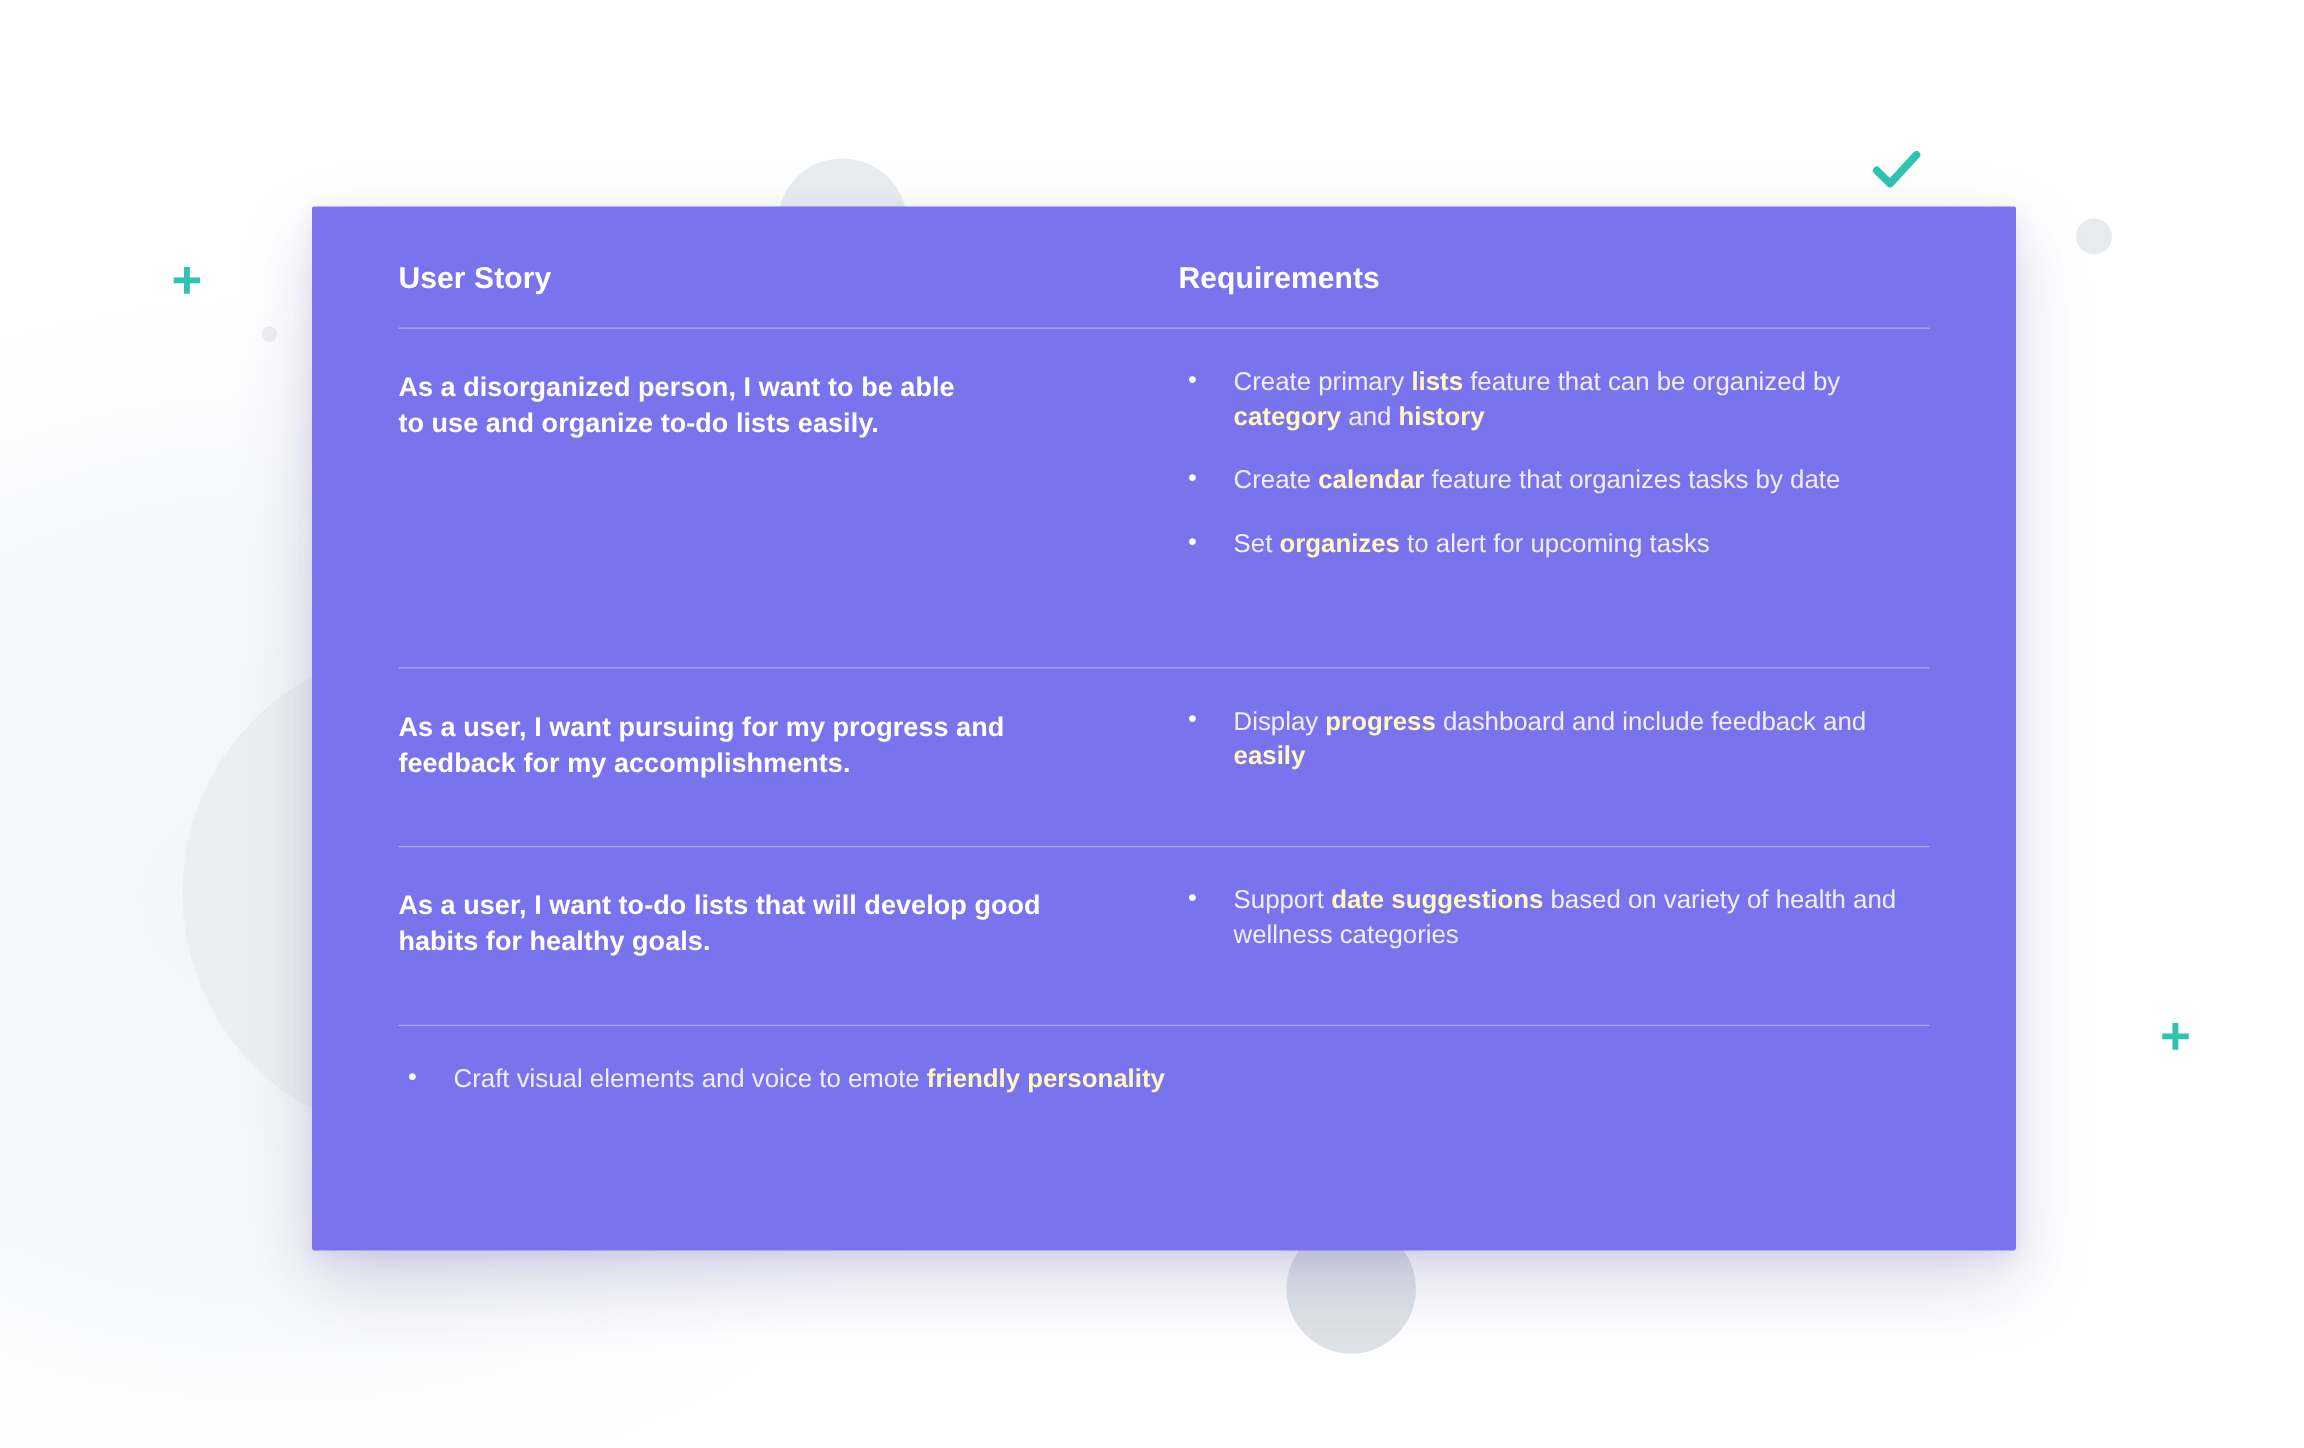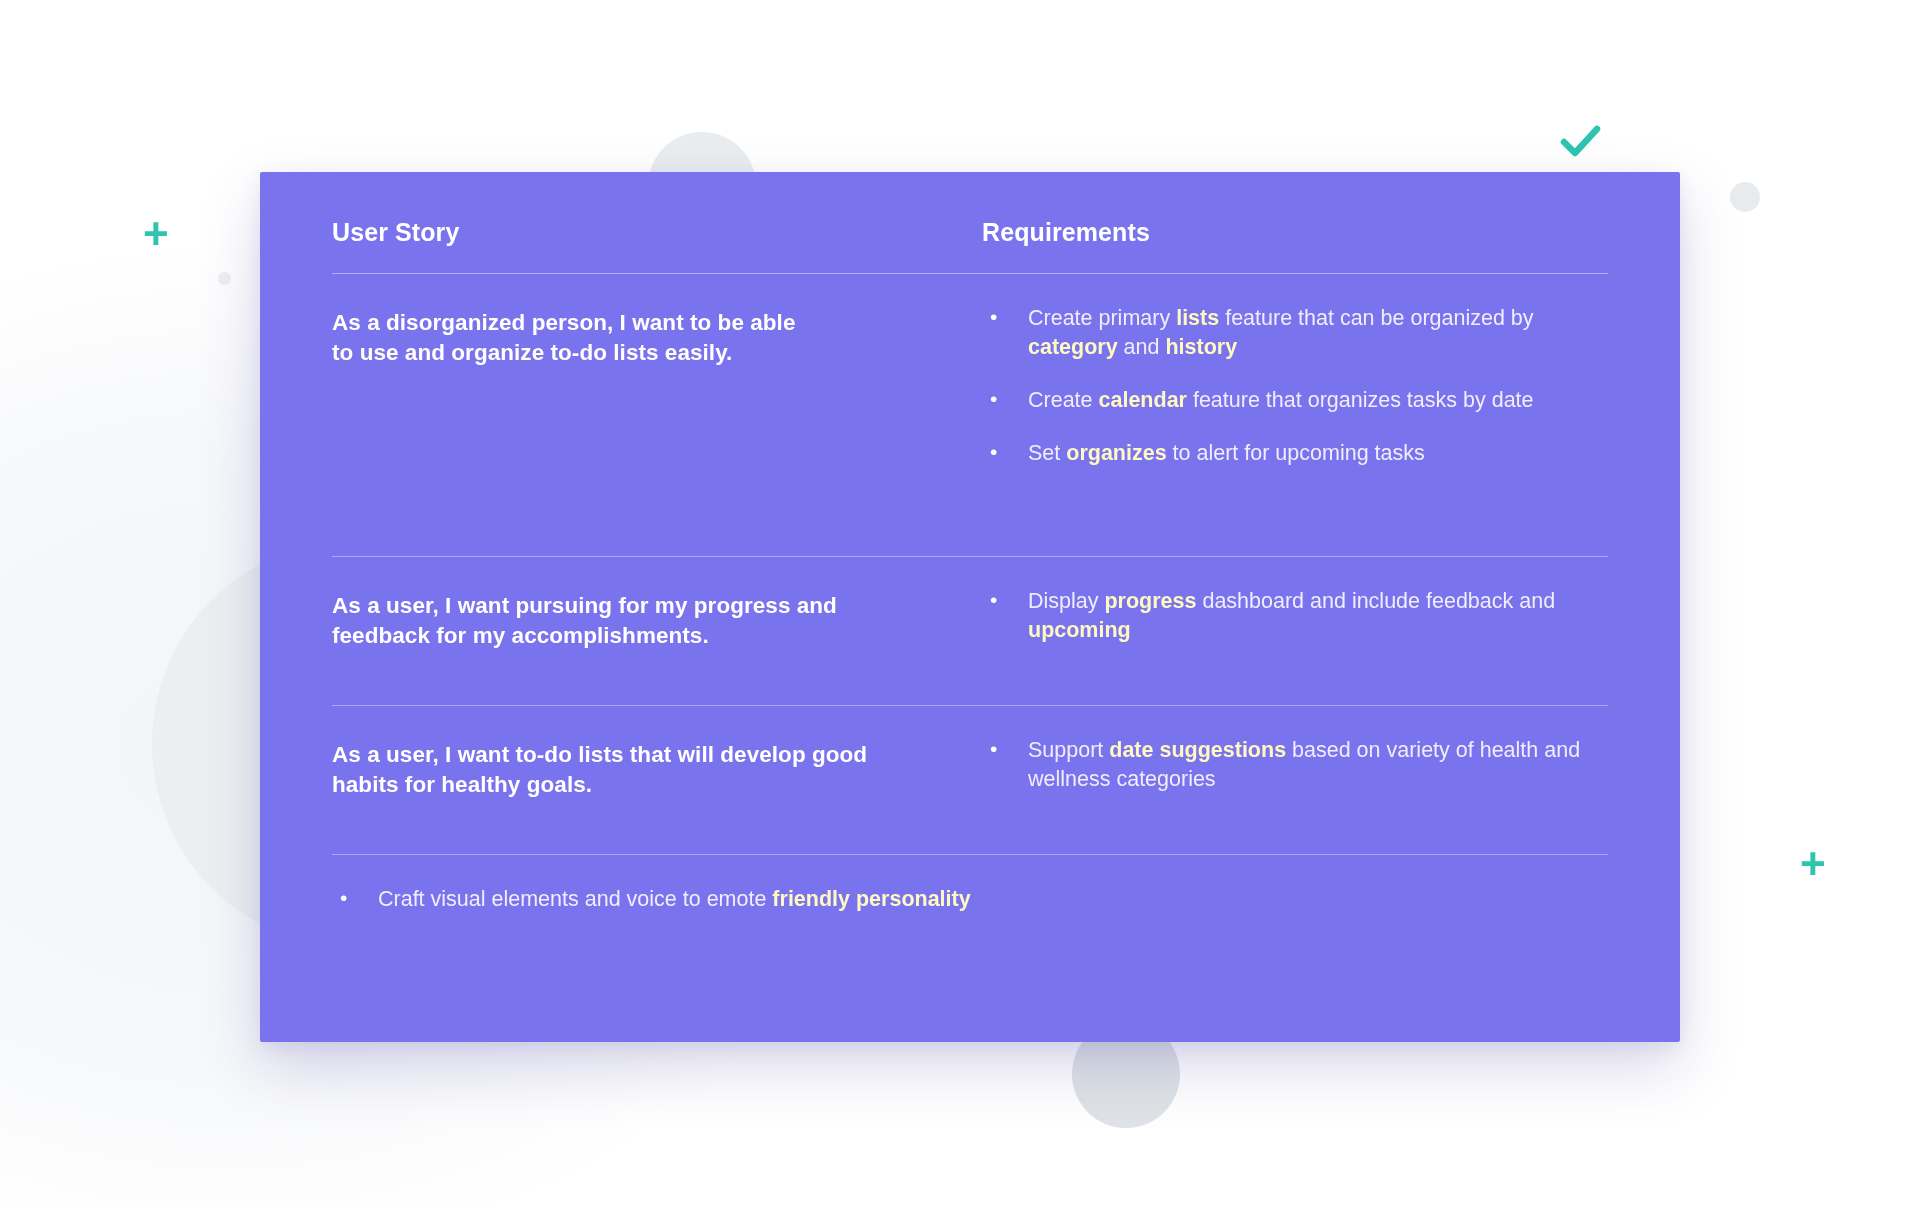--- a/index.html
+++ b/index.html
@@ -196,21 +196,21 @@
       <div class="col-story">
         <div class="story-text">
           <span>As a user, I want pursuing for my progress and</span><br>
           <span>feedback for my accomplishments.</span>
         </div>
       </div>
       <div class="col-req">
         <ul class="req-list">
           <li>
             <span class="bullet">•</span>
-            <span>Display <b>progress</b> dashboard and include feedback and <b>upcoming</b></span>
+            <span>Display <b>progress</b> dashboard and include feedback and <b>easily</b></span>
           </li>
         </ul>
       </div>
     </div>
     <div class="row-spacer-s"></div>
     <div class="rule inner"></div>
 
     <div class="row">
       <div class="col-story">
         <div class="story-text">

